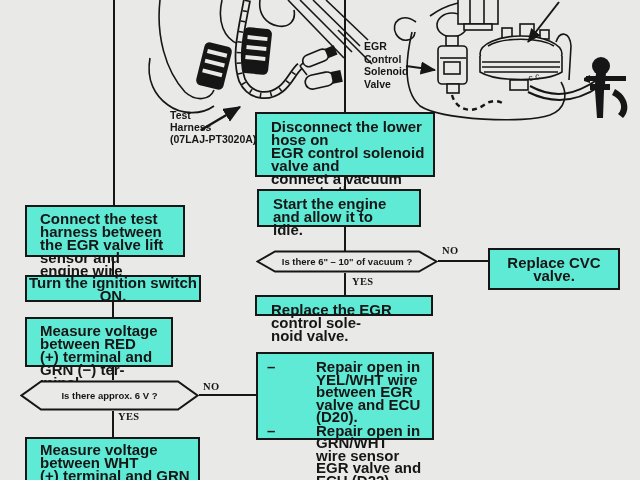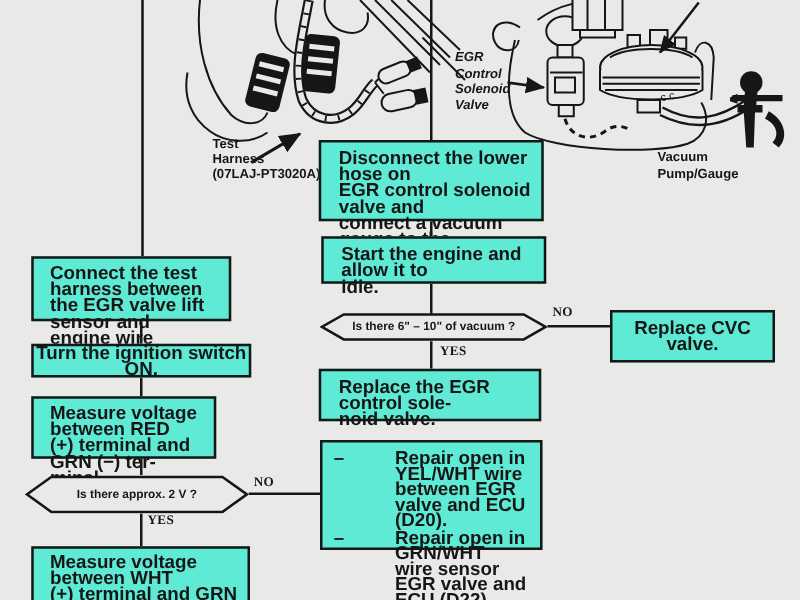--- a/index.html
+++ b/index.html
@@ -138,26 +138,24 @@
     </g>
 
     <line x1="201" y1="130" x2="240" y2="107" stroke="#161616" stroke-width="2.5" marker-end="url(#arr)"></line>
     <line x1="406" y1="66" x2="435" y2="70" stroke="#161616" stroke-width="2.2" marker-end="url(#arr)"></line>
     <line x1="559" y1="2" x2="528" y2="42" stroke="#161616" stroke-width="2" marker-end="url(#arr)"></line>
   </svg>
 
   <div class="illlabel" style="left:170px;top:109px;">Test
 Harness
 (07LAJ-PT3020A)</div>
-  <div class="illlabel" style="left:364px;top:40px;line-height:12.7px;font-style:italic;">EGR
+  <div class="illlabel" style="left:364px;top:40px;line-height:12.7px;">EGR
 Control
 Solenoid
 Valve</div>
-  <div class="illlabel" style="left:526px;top:120px;line-height:12.5px;">Vacuum
-Pump/Gauge</div>
 
   <div class="vline" style="left:113px;top:0;height:205px;"></div>
   <div class="vline" style="left:344px;top:0;height:112px;"></div>
   <div class="vline" style="left:112px;top:257px;height:18px;"></div>
   <div class="vline" style="left:112px;top:302px;height:15px;"></div>
   <div class="vline" style="left:112px;top:367px;height:13px;"></div>
   <div class="vline" style="left:112px;top:411px;height:26px;"></div>
   <div class="vline" style="left:344px;top:177px;height:12px;"></div>
   <div class="vline" style="left:344px;top:227px;height:24px;"></div>
   <div class="vline" style="left:344px;top:273px;height:22px;"></div>
@@ -171,43 +169,43 @@
   <div class="fbox ctr" style="left:25px;top:275px;width:176px;height:27px;">Turn the ignition switch ON.</div>
 
   <div class="fbox" style="left:25px;top:317px;width:148px;height:50px;padding:5px 6px 5px 13px;">Measure voltage between RED
 (+) terminal and GRN (−) ter-
 minal.</div>
 
   <div class="hex" style="left:20px;top:380px;width:179px;height:31px;">
     <svg width="179" height="31" viewBox="0 0 179 31">
       <polygon points="21,1.5 158,1.5 177.5,15.5 158,29.5 21,29.5 1.5,15.5" fill="#e9eae7" stroke="#161616" stroke-width="2"></polygon>
     </svg>
-    <div class="hexlabel">Is there approx. 2 V ?</div>
+    <div class="hexlabel">Is there approx. 6 V ?</div>
   </div>
 
   <div class="fbox" style="left:25px;top:437px;width:175px;height:50px;padding:4px 6px 4px 13px;">Measure voltage between WHT
 (+) terminal and GRN (−) ter-
 minal.</div>
 
   <div class="fbox" style="left:255px;top:112px;width:180px;height:65px;padding:6px 6px 6px 14px;">Disconnect the lower hose on
 EGR control solenoid valve and
 connect a vacuum gauge to the
 hose.</div>
 
-  <div class="fbox" style="left:257px;top:189px;width:180px;height:38px;padding:6px 6px 6px 14px;">Start the engine and allow it to
+  <div class="fbox" style="left:257px;top:189px;width:164px;height:38px;padding:6px 6px 6px 14px;">Start the engine and allow it to
 idle.</div>
 
   <div class="hex" style="left:256px;top:250px;width:182px;height:23px;">
     <svg width="182" height="23" viewBox="0 0 182 23">
       <polygon points="19,1.5 163,1.5 180.5,11.5 163,21.5 19,21.5 1.5,11.5" fill="#e9eae7" stroke="#161616" stroke-width="2"></polygon>
     </svg>
     <div class="hexlabel">Is there 6" – 10" of vacuum ?</div>
   </div>
 
-  <div class="fbox" style="left:255px;top:295px;width:178px;height:42px;padding:6px 6px 6px 14px;">Replace the EGR control sole-
+  <div class="fbox" style="left:255px;top:295px;width:178px;height:21px;padding:6px 6px 6px 14px;">Replace the EGR control sole-
 noid valve.</div>
 
   <div class="fbox" id="repair-box" style="left:256px;top:352px;width:178px;height:88px;padding:7px 6px 7px 9px;white-space:normal;">
     <div class="repair-item">
       <span class="dash">–</span>
       <span class="txt">Repair open in YEL/WHT wire
 between EGR valve and ECU
 (D20).</span>
     </div>
     <div class="repair-item">

